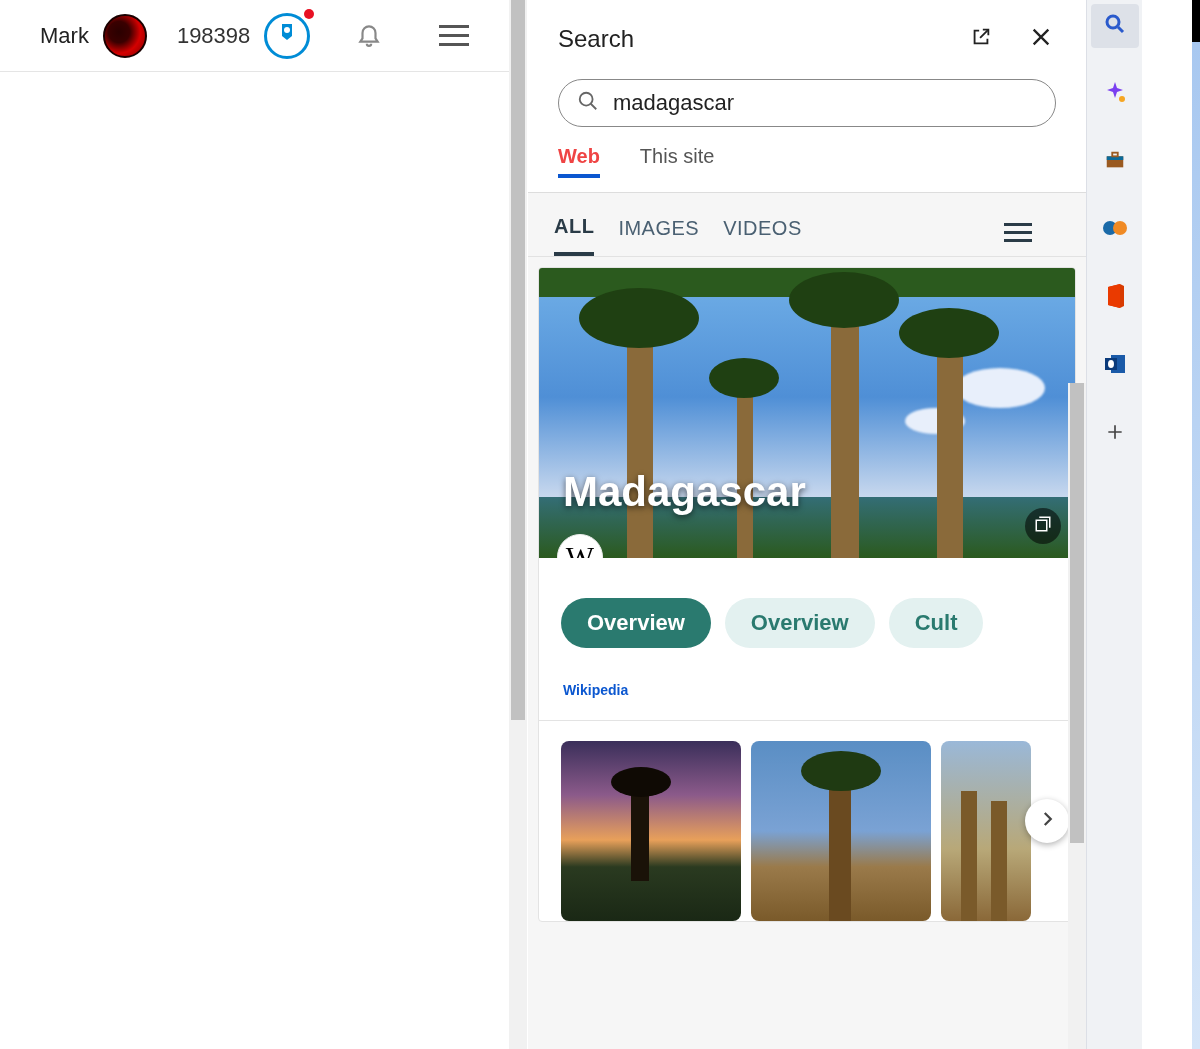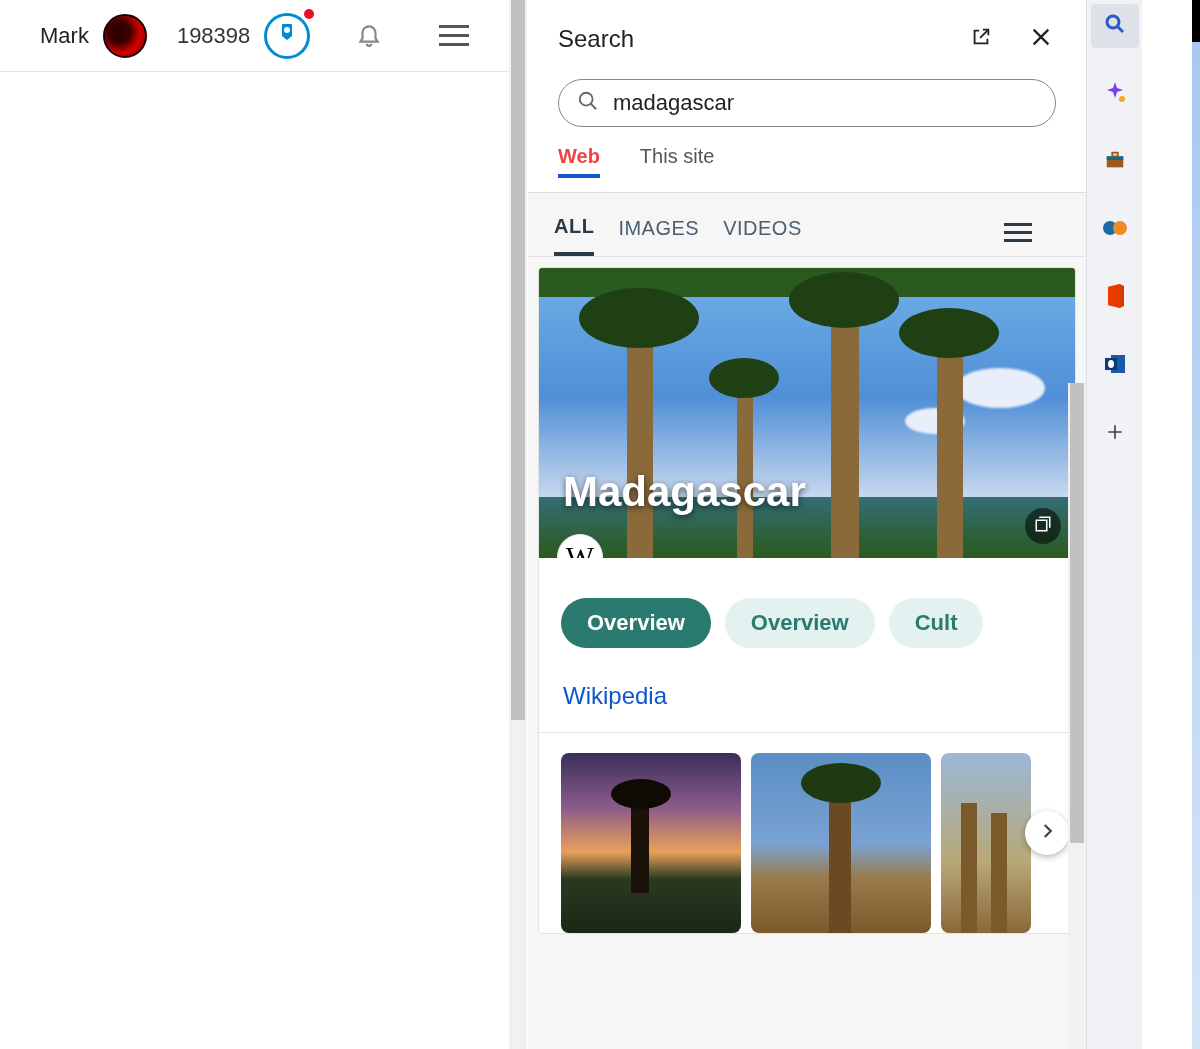--- a/index.html
+++ b/index.html
@@ -178,21 +178,21 @@
 }
 .pill.active { background: #2a7a6f; color: #fff; }
 .pill.inactive { background: #e3f1f0; color: #2a7a6f; }
 
 .desc {
   padding: 6px 24px 0 24px; font-size: 22px; color: #333; line-height: 1.45;
 }
 .more-plus { color: #0b57d0; font-weight: 700; font-size: 24px; margin-left: 4px; cursor:pointer;}
 .source-link {
   display: block; padding: 18px 24px 22px 24px;
-  color: #0b57d0; font-size: 24px; text-decoration: none; cursor:pointer;
+  color: #0b57d0; font-size: 14px; text-decoration: none; cursor:pointer;font-weight:bold;
 }
 .divider { height:1px; background:#e3e3e3; margin:0;}
 .thumbs {
   display:flex; gap:10px; padding:20px 0 0 22px; position:relative;
 }
 .thumb-img {
   width: 180px; height: 180px; border-radius:8px; position:relative; overflow:hidden;
 }
 .thumb-next {
   position:absolute; right:6px; top:50%; transform:translateY(-50%);

